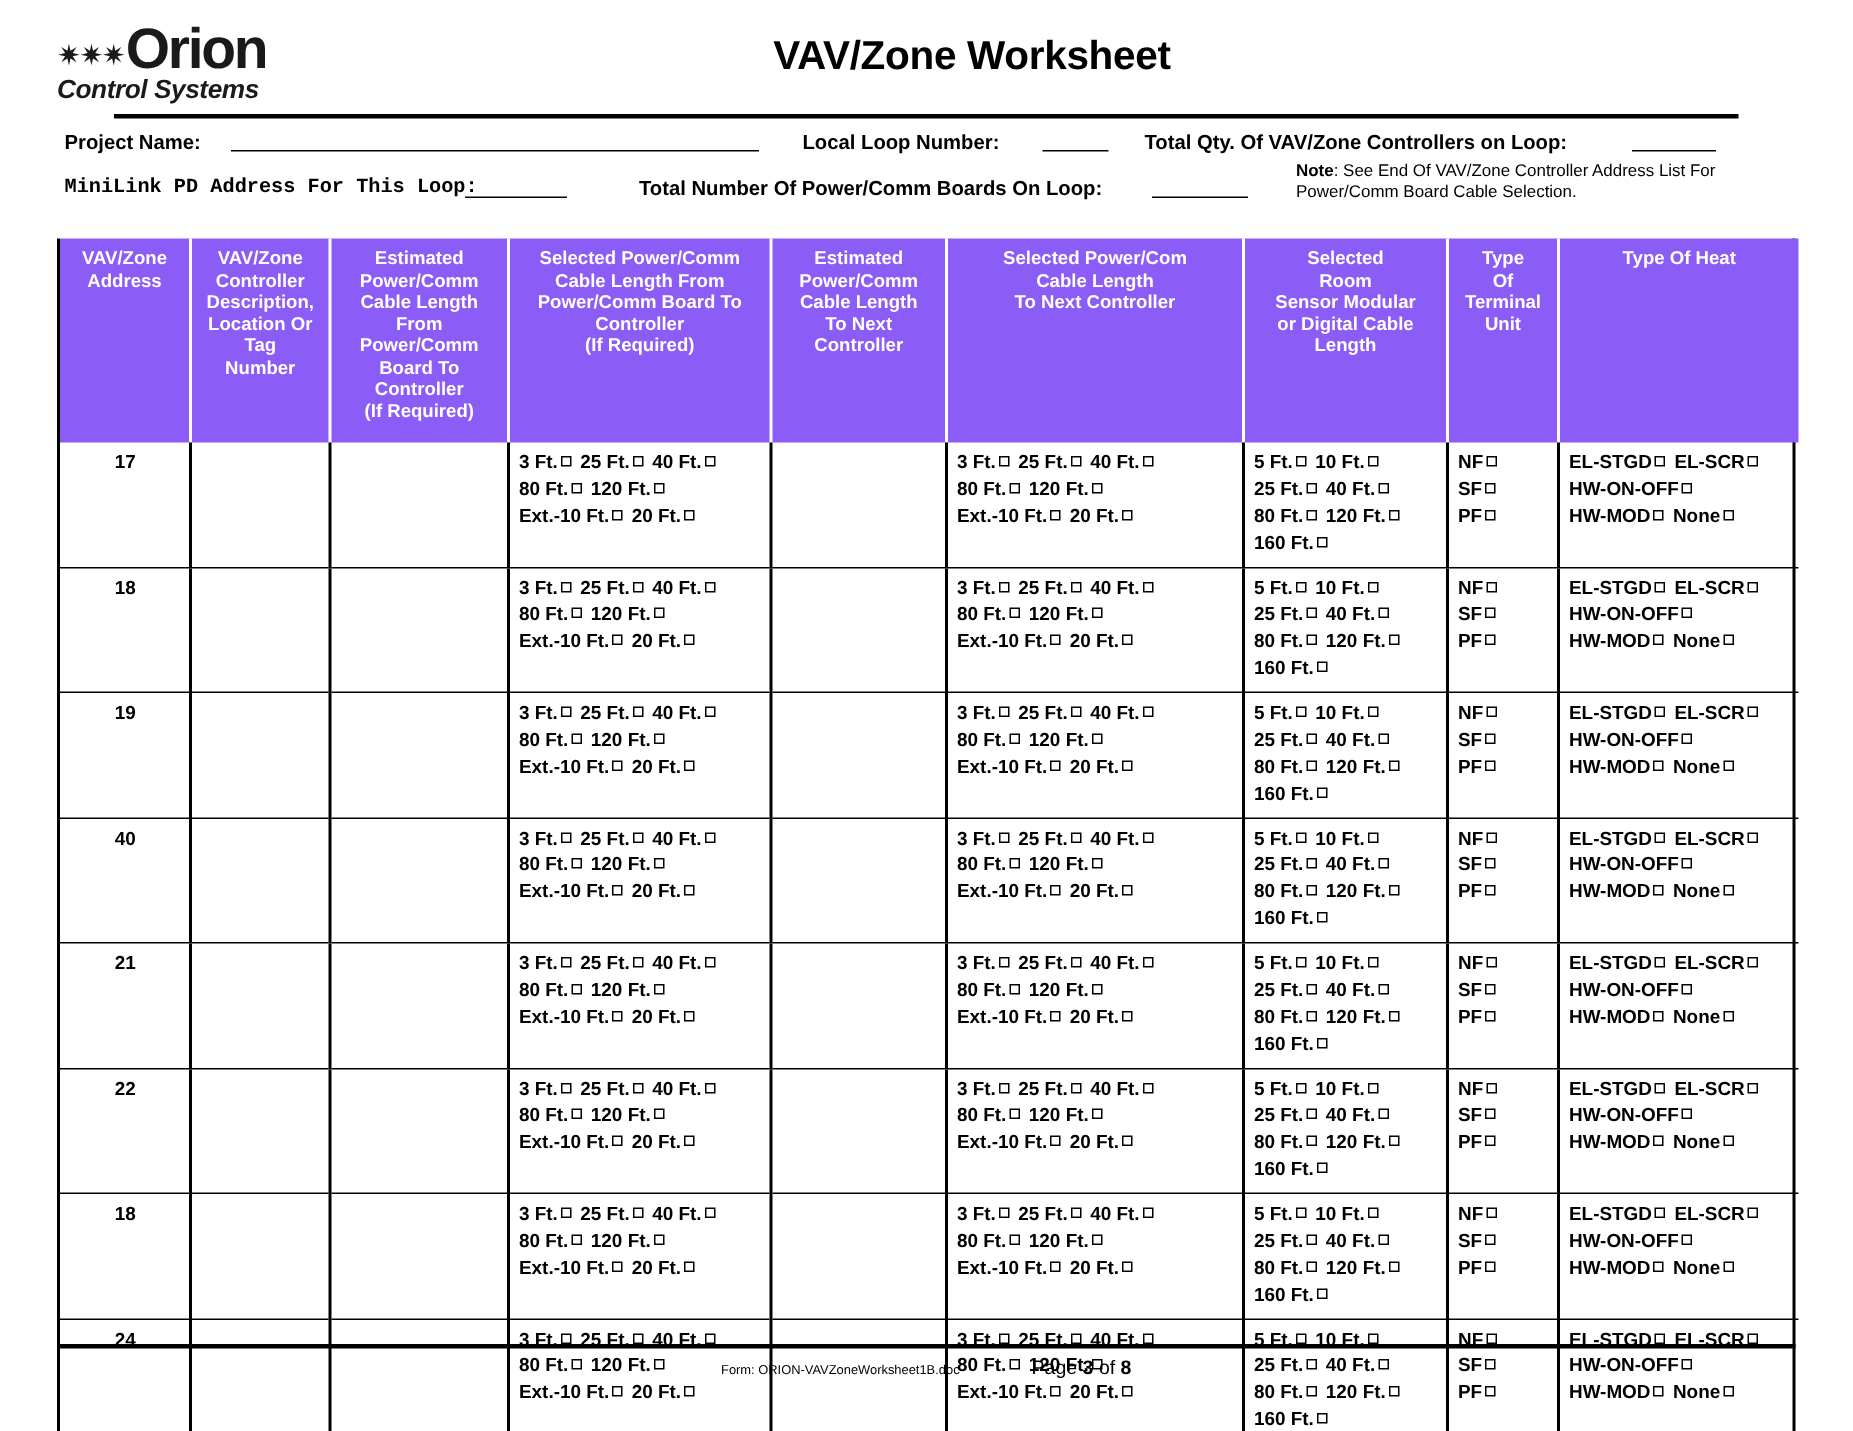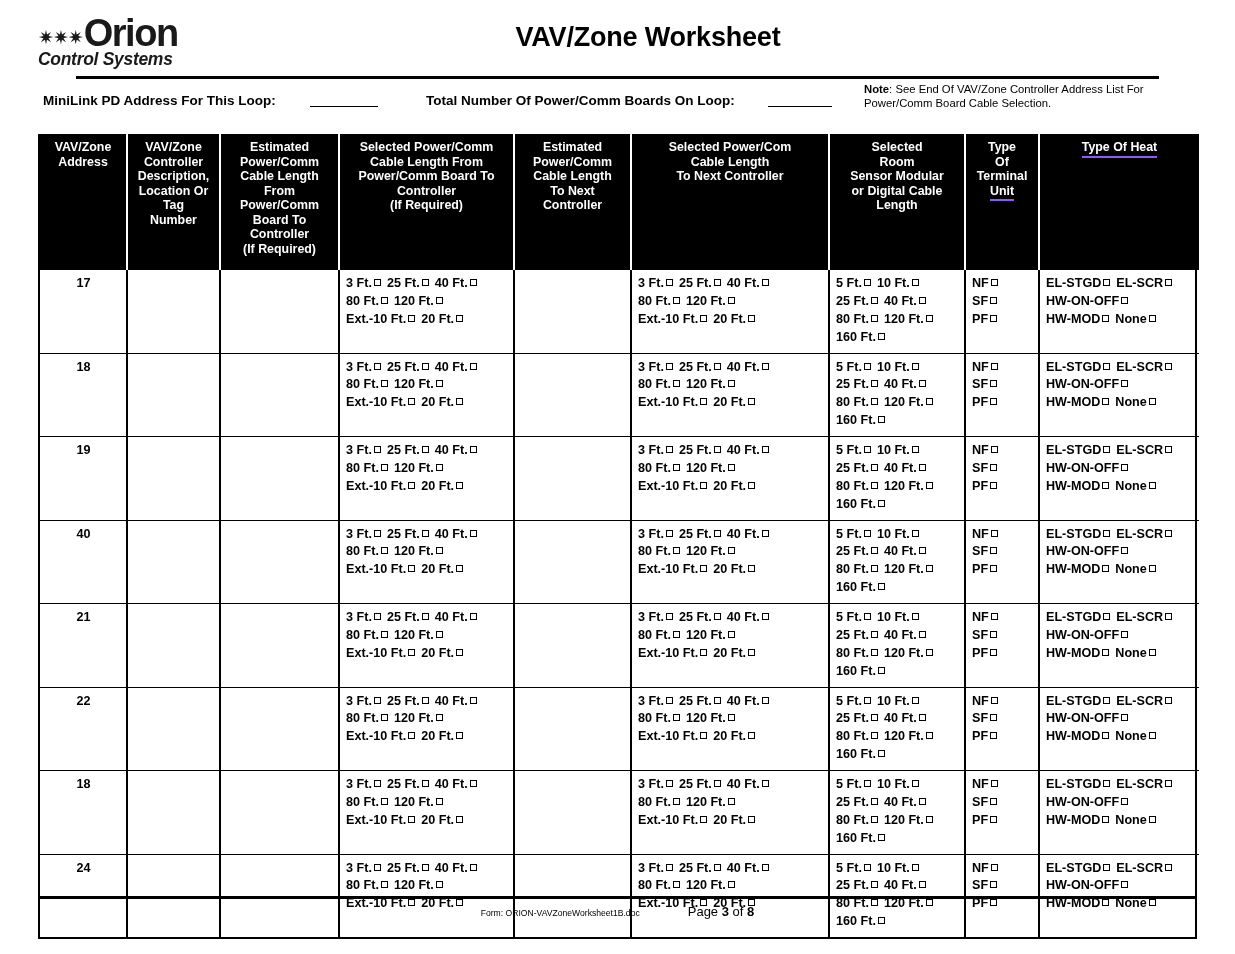--- a/index.html
+++ b/index.html
@@ -110,21 +110,21 @@
     margin: 9px 38px 0 38px;
     border: 2.5px solid #000;
     border-top: none;
   }
   table.ws {
     width: 100%;
     border-collapse: collapse;
     table-layout: fixed;
   }
   table.ws th {
-    background: #000000;
+    background: #8b5cf6;
     color: #fff;
     font-size: 12.4px;
     font-weight: bold;
     line-height: 1.17;
     vertical-align: top;
     padding: 6px 2px 0 2px;
     text-align: center;
     border-right: 2.5px solid #fff;
     height: 136px;
   }
@@ -202,22 +202,30 @@
         <span class="stars">✷✷✷</span>
         <span class="logo-orion">Orion</span>
       </div>
       <div class="logo-line2">Control Systems</div>
     </div>
     <div class="doc-title">VAV/Zone Worksheet</div>
     <div class="header-rule"></div>
   </div>
 
   <div class="form-area">
+    <div class="frow">
+      <span class="fitem" style="left:5px; top:2px;">Project Name:</span>
+      <span class="fitem blank" style="left:116px; top:3px; width:352px;"></span>
+      <span class="fitem" style="left:497px; top:2px;">Local Loop Number:</span>
+      <span class="fitem blank" style="left:657px; top:3px; width:44px;"></span>
+      <span class="fitem" style="left:725px; top:2px;">Total Qty. Of VAV/Zone Controllers  on Loop:</span>
+      <span class="fitem blank" style="left:1050px; top:3px; width:56px;"></span>
+    </div>
     <div class="frow" style="height:40px;">
-      <span class="fitem" style="left:5px; top:8px;">MiniLink PD Address For This Loop:</span>
+      <span class="fitem" style="left:5px; top:8px;font-family:Liberation Mono, monospace;">MiniLink PD Address For This Loop:</span>
       <span class="fitem blank" style="left:272px; top:9px; width:68px;"></span>
       <span class="fitem" style="left:388px; top:8px;">Total Number Of Power/Comm Boards On Loop:</span>
       <span class="fitem blank" style="left:730px; top:9px; width:64px;"></span>
       <div class="note-box"><b>Note</b><span>: See End Of VAV/Zone Controller Address List For Power/Comm Board Cable Selection.</span></div>
     </div>
   </div>
 
   <div class="tbl-wrap">
     <table class="ws">
       <colgroup>

